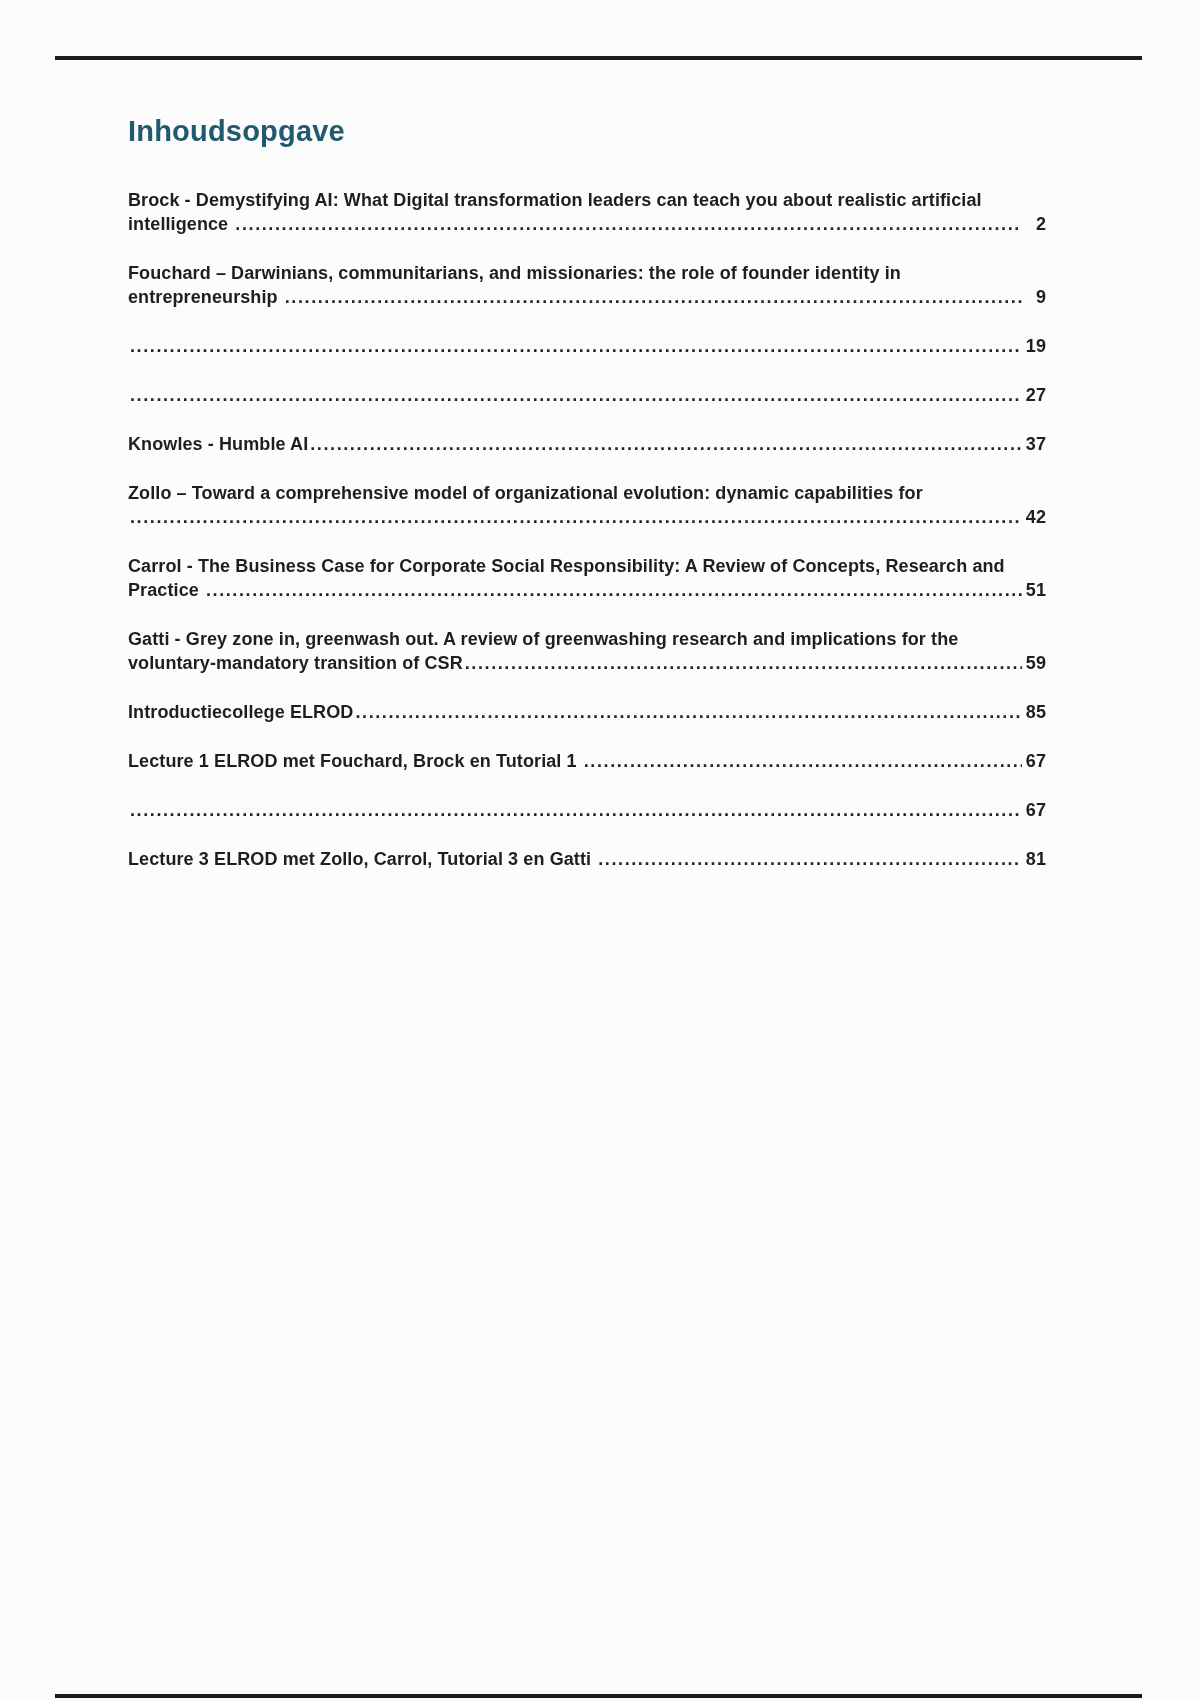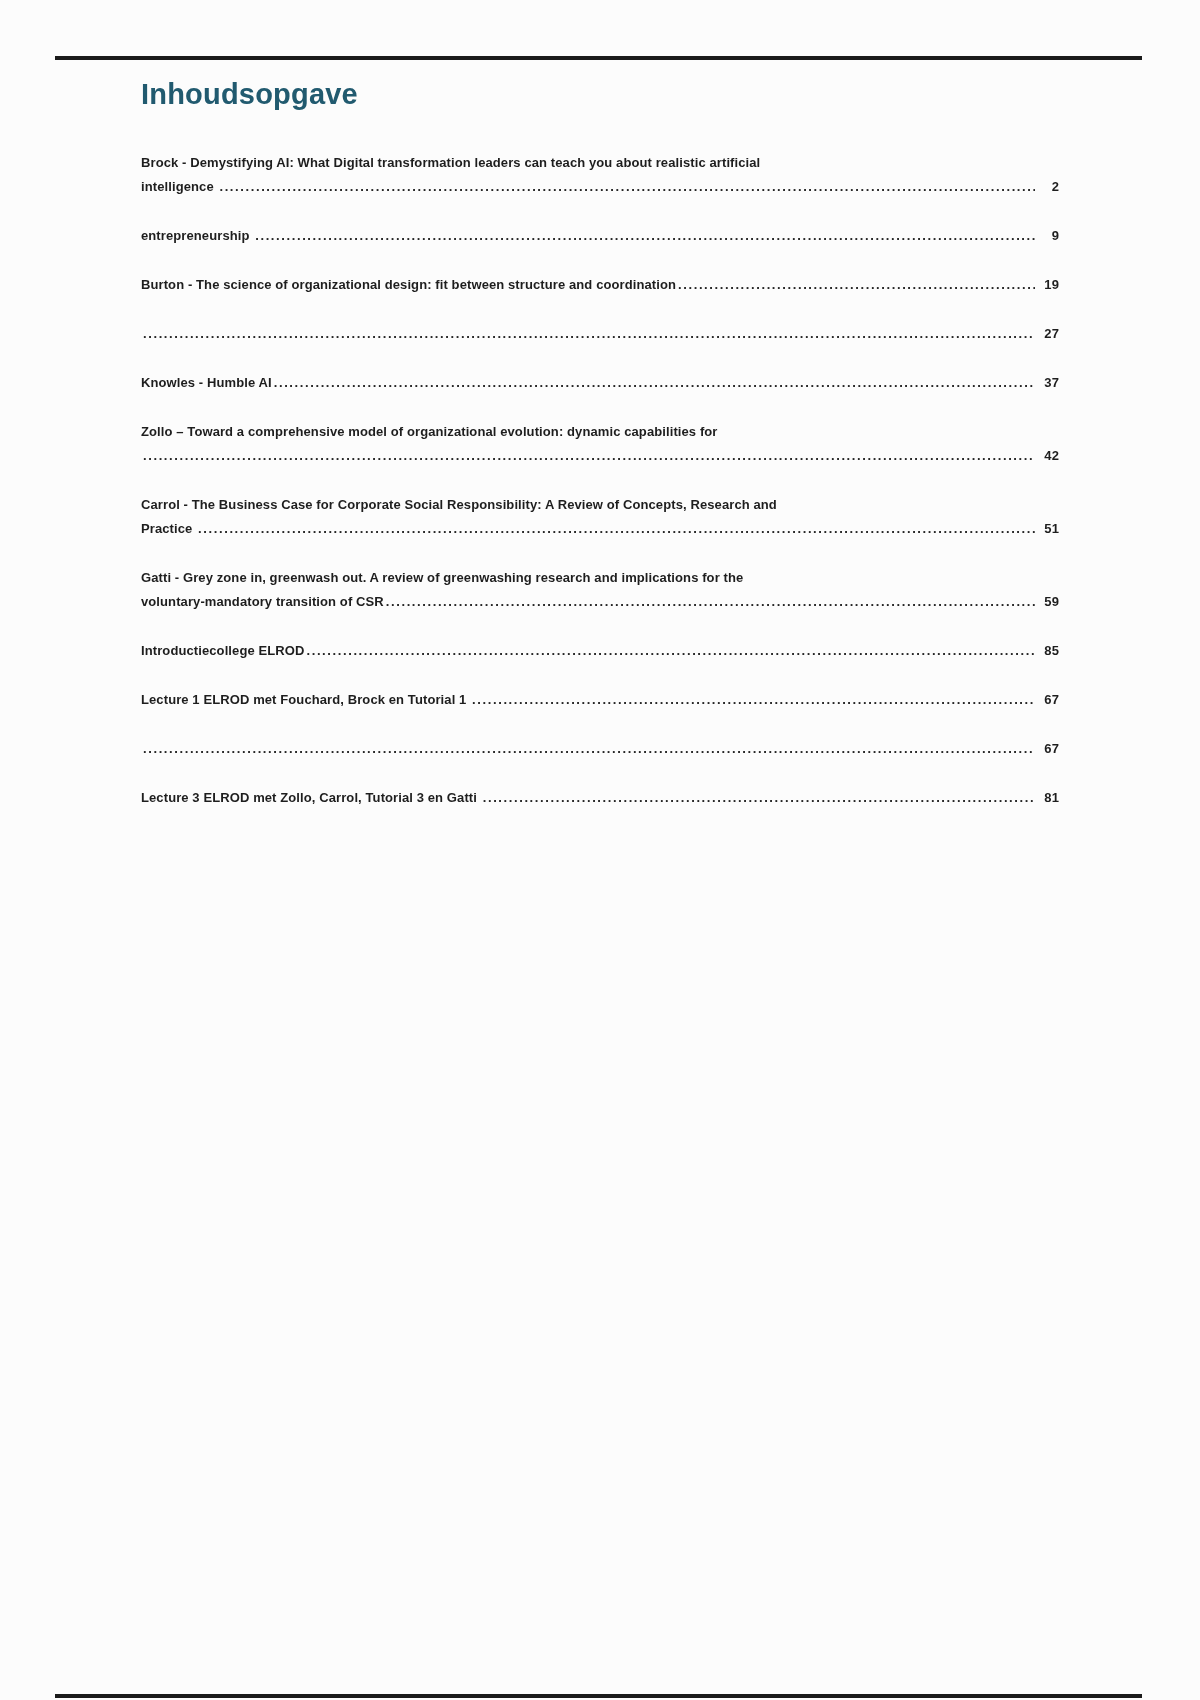--- a/index.html
+++ b/index.html
@@ -18,34 +18,34 @@
     position: absolute;
     left: 55px;
     width: 1087px;
     height: 4px;
     background: #1b1b1b;
   }
   .rule.top { top: 56px; }
   .rule.bottom { top: 1694px; }
   .content {
     position: absolute;
-    left: 141px;
+    left: 128px;
     top: 0;
     width: 918px;
-    padding-top: 79px;
+    padding-top: 116px;
   }
   h1.toc-title {
     margin: 0 0 42px 0;
     font-size: 29px;
     line-height: 30px;
     letter-spacing: 0.2px;
     color: #215A6F;
   }
   .toc-entry {
-    font-size: 13px;
+    font-size: 18px;
     line-height: 24px;
     margin-bottom: 25px;
     letter-spacing: 0.1px;
   }
   .toc-line { white-space: nowrap; }
   .toc-line.last {
     display: flex;
     align-items: flex-start;
   }
   .toc-text {
@@ -77,29 +77,29 @@
   <div id="toc-list">
       <div class="toc-entry">
         <div class="toc-line"><span class="toc-text">Brock - Demystifying AI: What Digital transformation leaders can teach you about realistic artificial</span></div>
         <div class="toc-line last">
           <span class="toc-text">intelligence </span>
           <span class="dots">....................................................................................................................................................................................................................................................................</span>
           <span class="page-num">2</span>
         </div>
       </div>
       <div class="toc-entry">
+        <div class="toc-line"><span class="toc-text">Fouchard – Darwinians, communitarians, and missionaries: the role of founder identity in</span></div>
         <div class="toc-line last">
           <span class="toc-text">entrepreneurship </span>
           <span class="dots">....................................................................................................................................................................................................................................................................</span>
           <span class="page-num">9</span>
         </div>
       </div>
       <div class="toc-entry">
         <div class="toc-line last">
-          <span class="toc-text">Burton - The science of organizational design: fit between structure and coordination</span>
           <span class="dots">....................................................................................................................................................................................................................................................................</span>
           <span class="page-num">19</span>
         </div>
       </div>
       <div class="toc-entry">
         <div class="toc-line last">
           <span class="dots">....................................................................................................................................................................................................................................................................</span>
           <span class="page-num">27</span>
         </div>
       </div>

